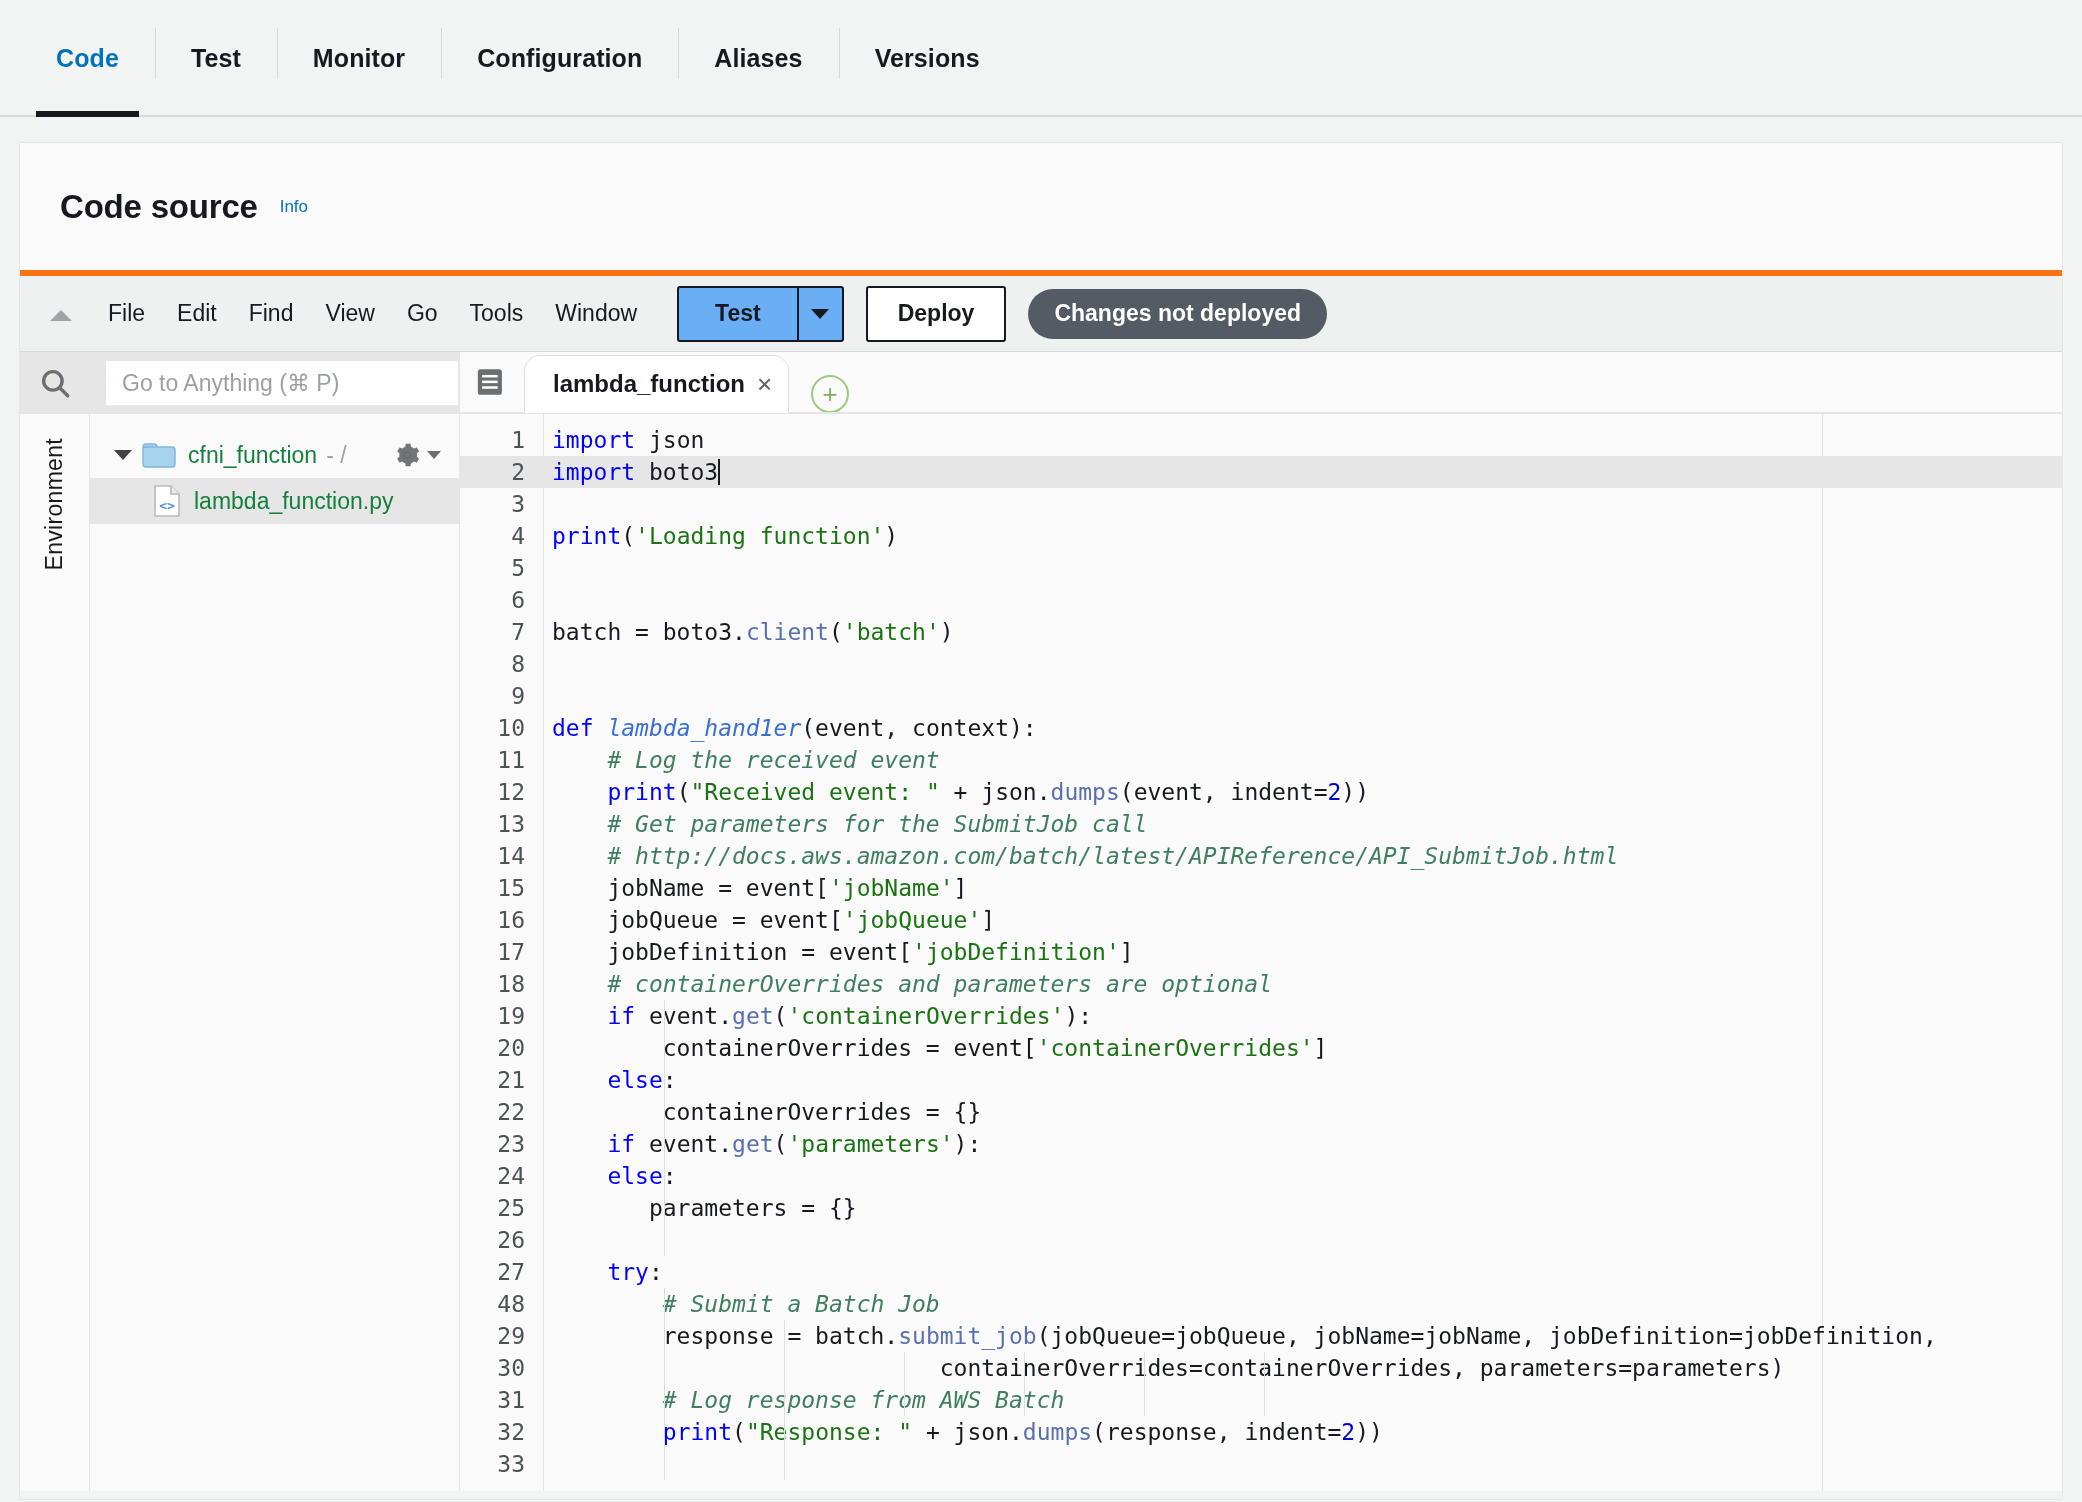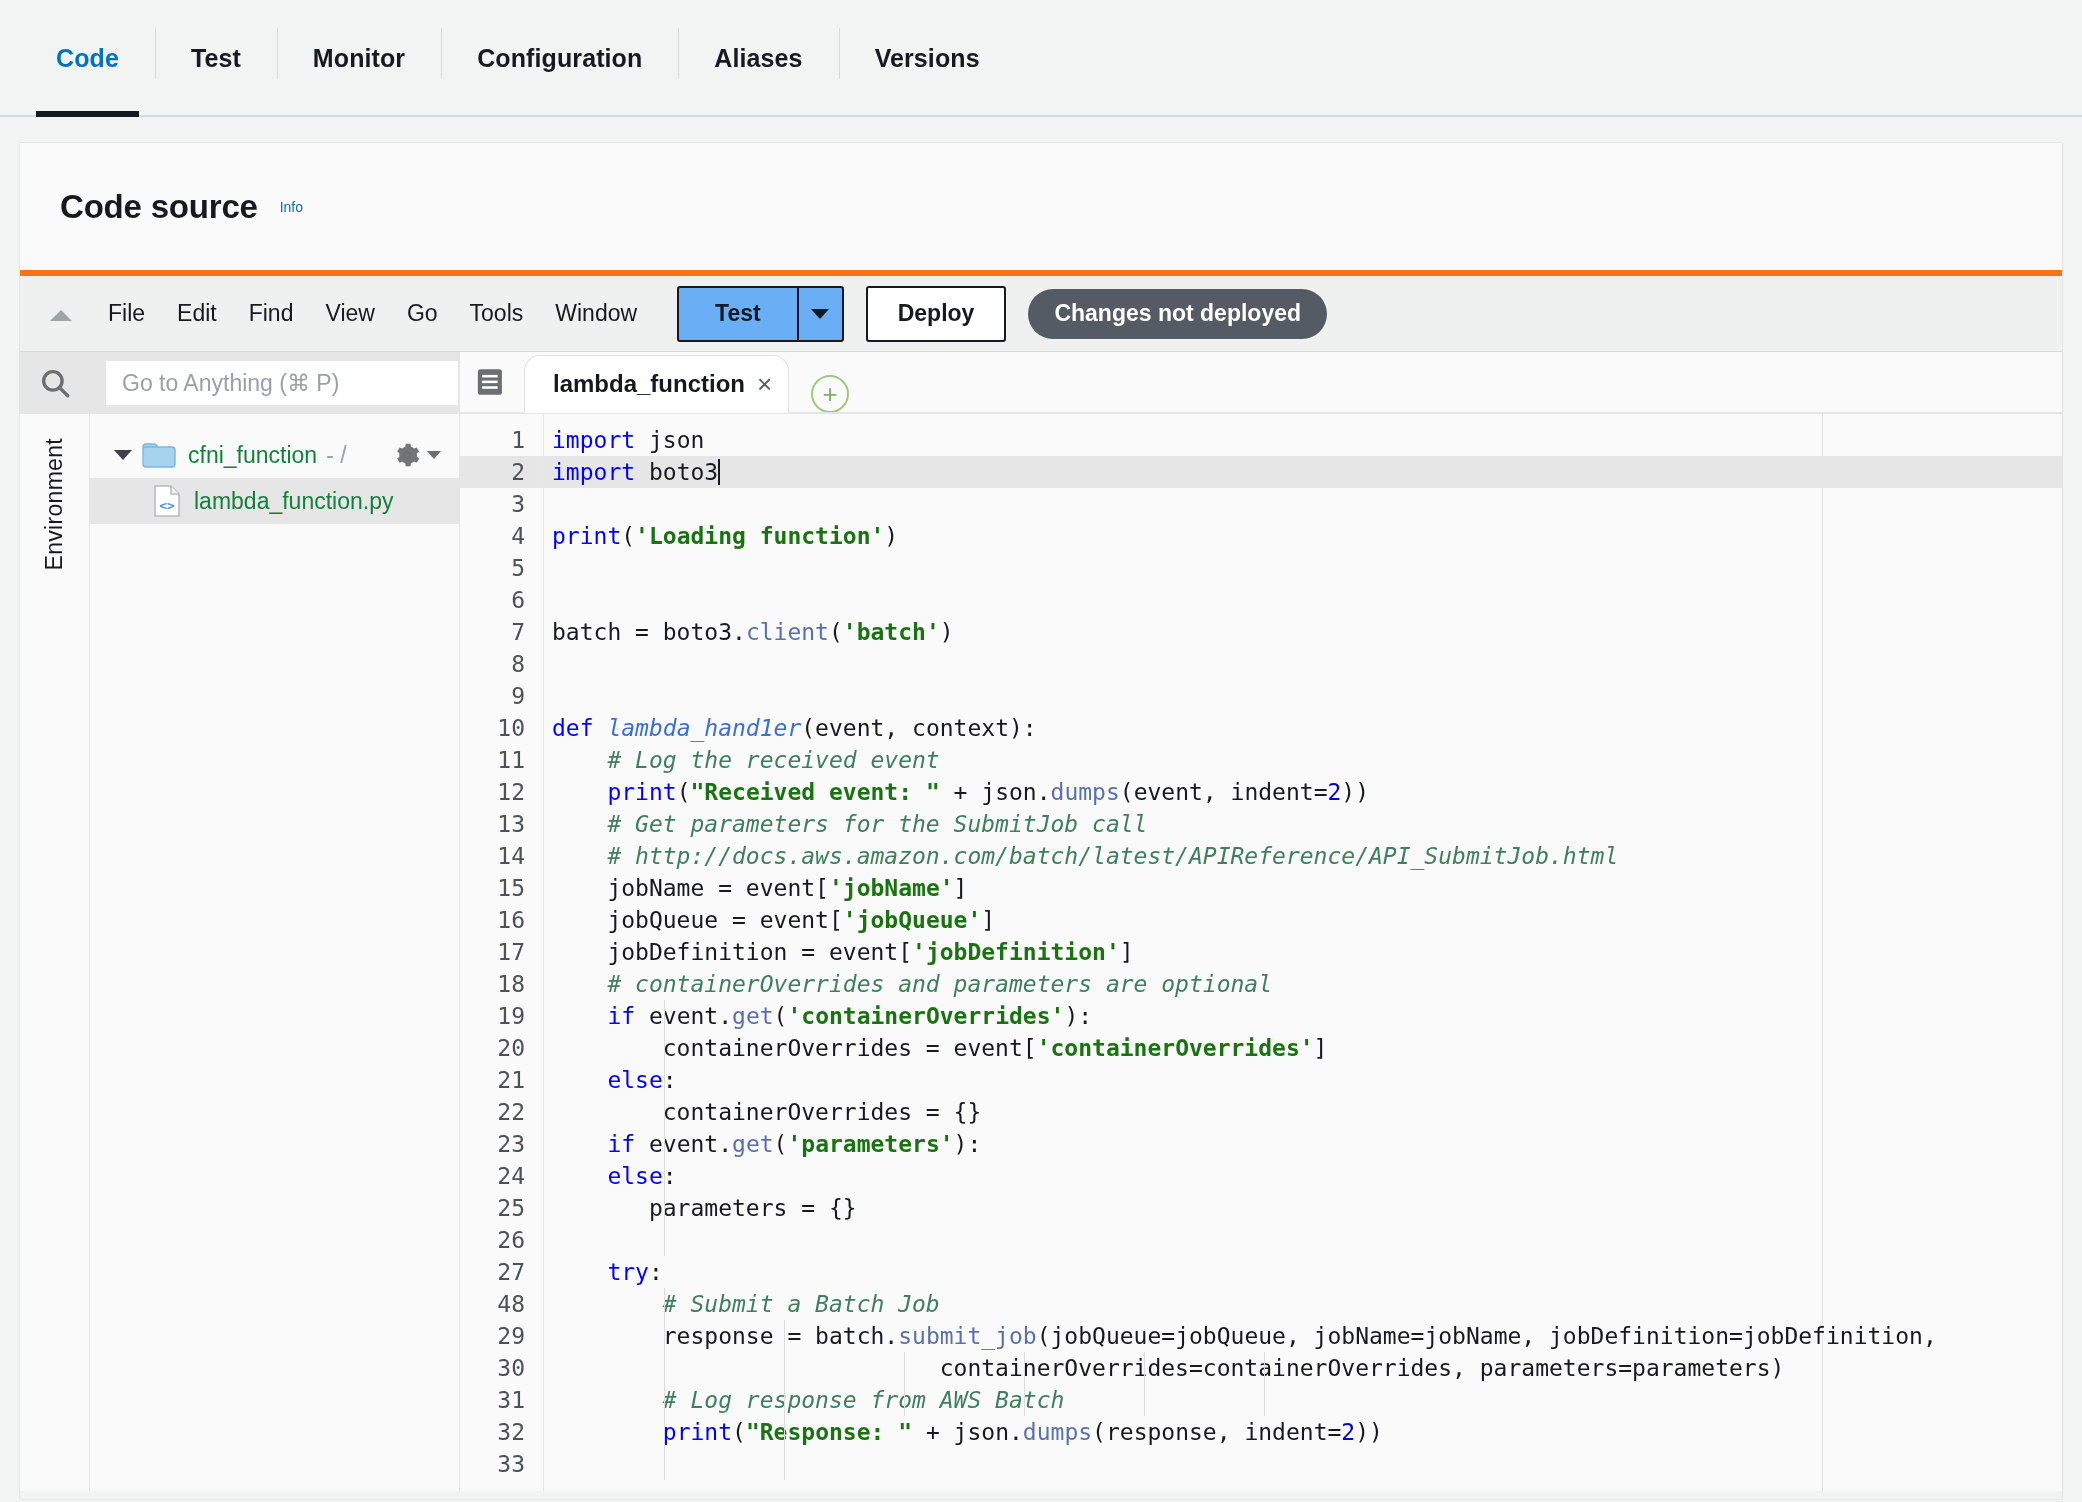--- a/index.html
+++ b/index.html
@@ -74,21 +74,21 @@
     padding-left: 40px;
     border-bottom: 6px solid #f97316;
   }
   .card-title {
     font-size: 33px;
     font-weight: bold;
     color: #16191f;
     letter-spacing: -0.2px;
   }
   .card-info {
-    font-size: 14px;
+    font-size: 17px;
     color: #0073bb;
     margin-left: 22px;
     text-decoration: none;
     cursor: pointer;
     font-weight: normal;
   }
 
   
   .ide-menubar {
     height: 76px;
@@ -364,21 +364,21 @@
     font-family: "DejaVu Sans Mono", monospace;
     font-size: 23px;
     color: #16191f;
     white-space: pre;
     padding-left: 8px;
     position: relative;
   }
   .code-line.active { background: #e6e6e6; }
   .tok-kw   { color: #0000ff; }
   .tok-fn   { color: #3b6fd6; font-style: italic; }
-  .tok-str  { color: #1a7311; font-weight: bold; }
+  .tok-str  { color: #1a7311; }
   .tok-com  { color: #3f7f5f; font-style: italic; }
   .tok-num  { color: #0000cd; }
   .tok-call { color: #5a6fae; }
   .tok-plain{ color: #16191f; }
   .caret-bar {
     display: inline-block;
     width: 2px; height: 26px;
     background: #16191f;
     vertical-align: -5px;
   }

